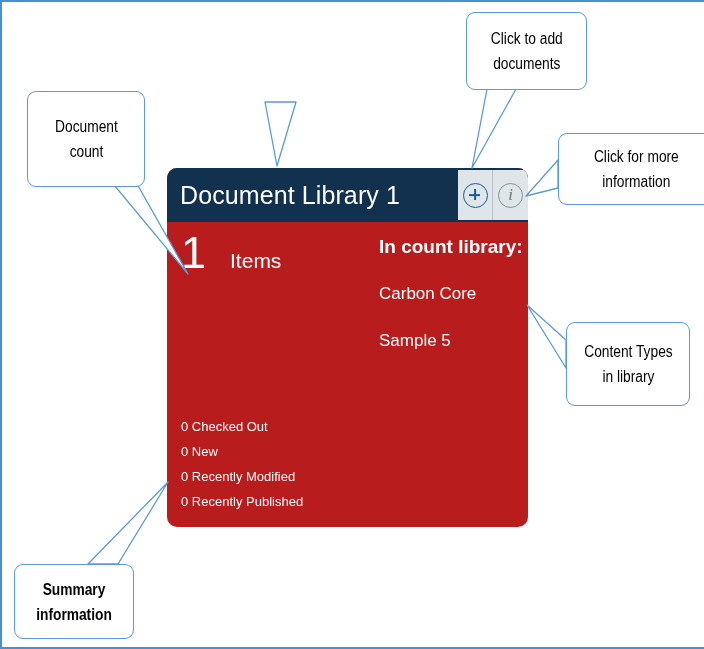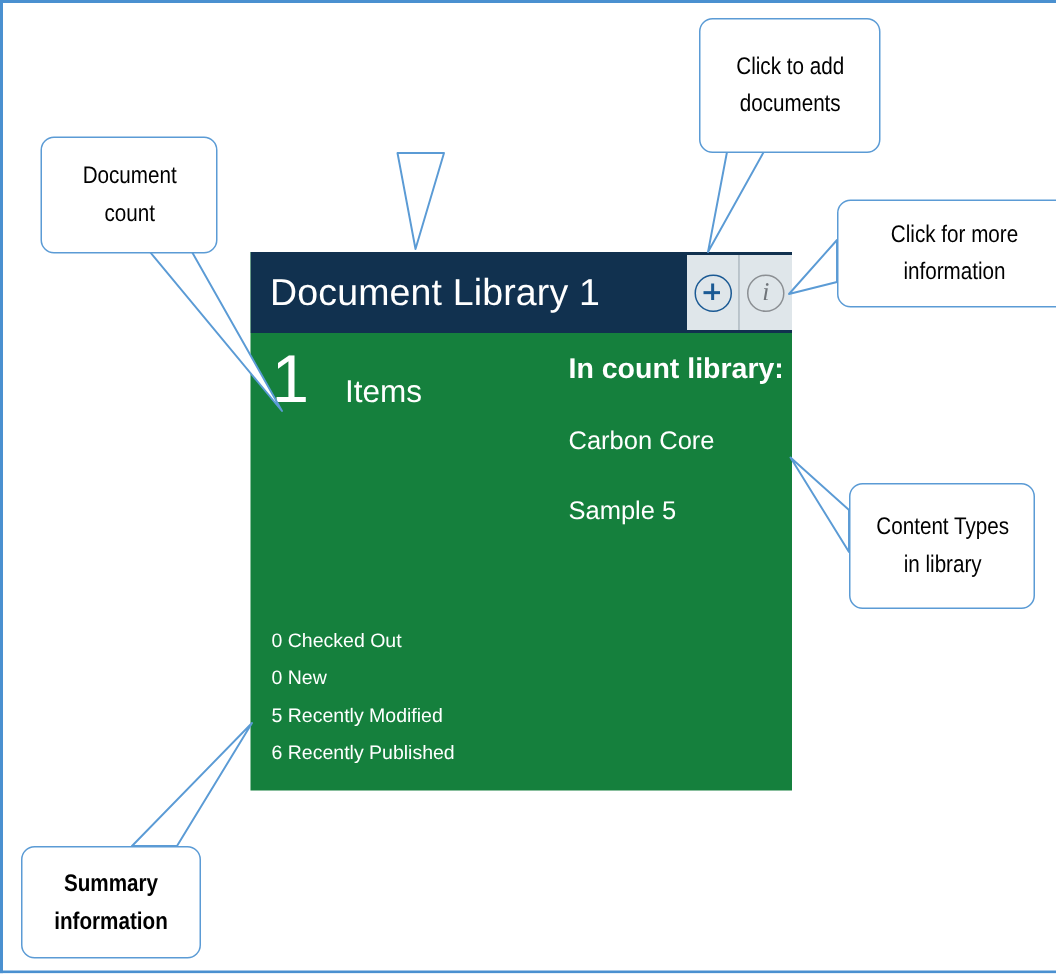--- a/index.html
+++ b/index.html
@@ -29,22 +29,23 @@
   #frame-left  { left: 0;   top: 0;    width: 2px;   height: 649px; }
   #frame-bottom{ left: 0;   top: 647px;width: 704px; height: 2px; }
 
   
   #tile {
     position: absolute;
     left: 167px;
     top: 168px;
     width: 361px;
     height: 359px;
-    background: #15803d;
+    background: #b91c1c;
     overflow: hidden;
+    border-radius: 10px;
   }
   #tile-header {
     position: absolute;
     left: 0; top: 0;
     width: 361px;
     height: 54px;
     background: #11314f;
     display: flex;
     align-items: center;
   }
@@ -193,23 +194,23 @@
 
   
   #tails {
     position: absolute;
     left: 0; top: 0;
     width: 704px; height: 649px;
     pointer-events: none;
     z-index: 4;
   }
 
-  #callout-document-count   { left: 27px;  top: 91px;  width: 118px; height: 78px; }
+  #callout-document-count   { left: 27px;  top: 91px;  width: 118px; height: 96px; }
   #callout-library-name     { left: 236px; top: 12px;  width: 129px; height: 91px; }
-  #callout-add-documents    { left: 466px; top: 12px;  width: 121px; height: 90px; }
+  #callout-add-documents    { left: 466px; top: 12px;  width: 121px; height: 78px; }
   #callout-more-info        { left: 558px; top: 133px; width: 156px; height: 72px; }
   #callout-content-types    { left: 566px; top: 322px; width: 124px; height: 84px; }
   #callout-summary-info     { left: 14px;  top: 564px; width: 120px; height: 75px; font-weight: bold; }
 </style>
 </head>
 <body>
 
 <div id="page">
 
   <div id="frame-top"></div>
@@ -255,22 +256,22 @@
       <div id="library-heading">In count library:</div>
       <div id="content-types">
         <div class="content-type-line">Carbon Core</div>
         <div class="content-type-line">Sample 5</div>
       </div>
     </div>
 
     <div id="summary-block">
       <div class="summary-line">0 Checked Out</div>
       <div class="summary-line">0 New</div>
-      <div class="summary-line">5 Recently Modified</div>
-      <div class="summary-line">6 Recently Published</div>
+      <div class="summary-line">0 Recently Modified</div>
+      <div class="summary-line">0 Recently Published</div>
     </div>
 
   </div>
 
   <div class="callout" id="callout-document-count">
     <span class="callout-text">Document
 count</span>
   </div>
 
 

